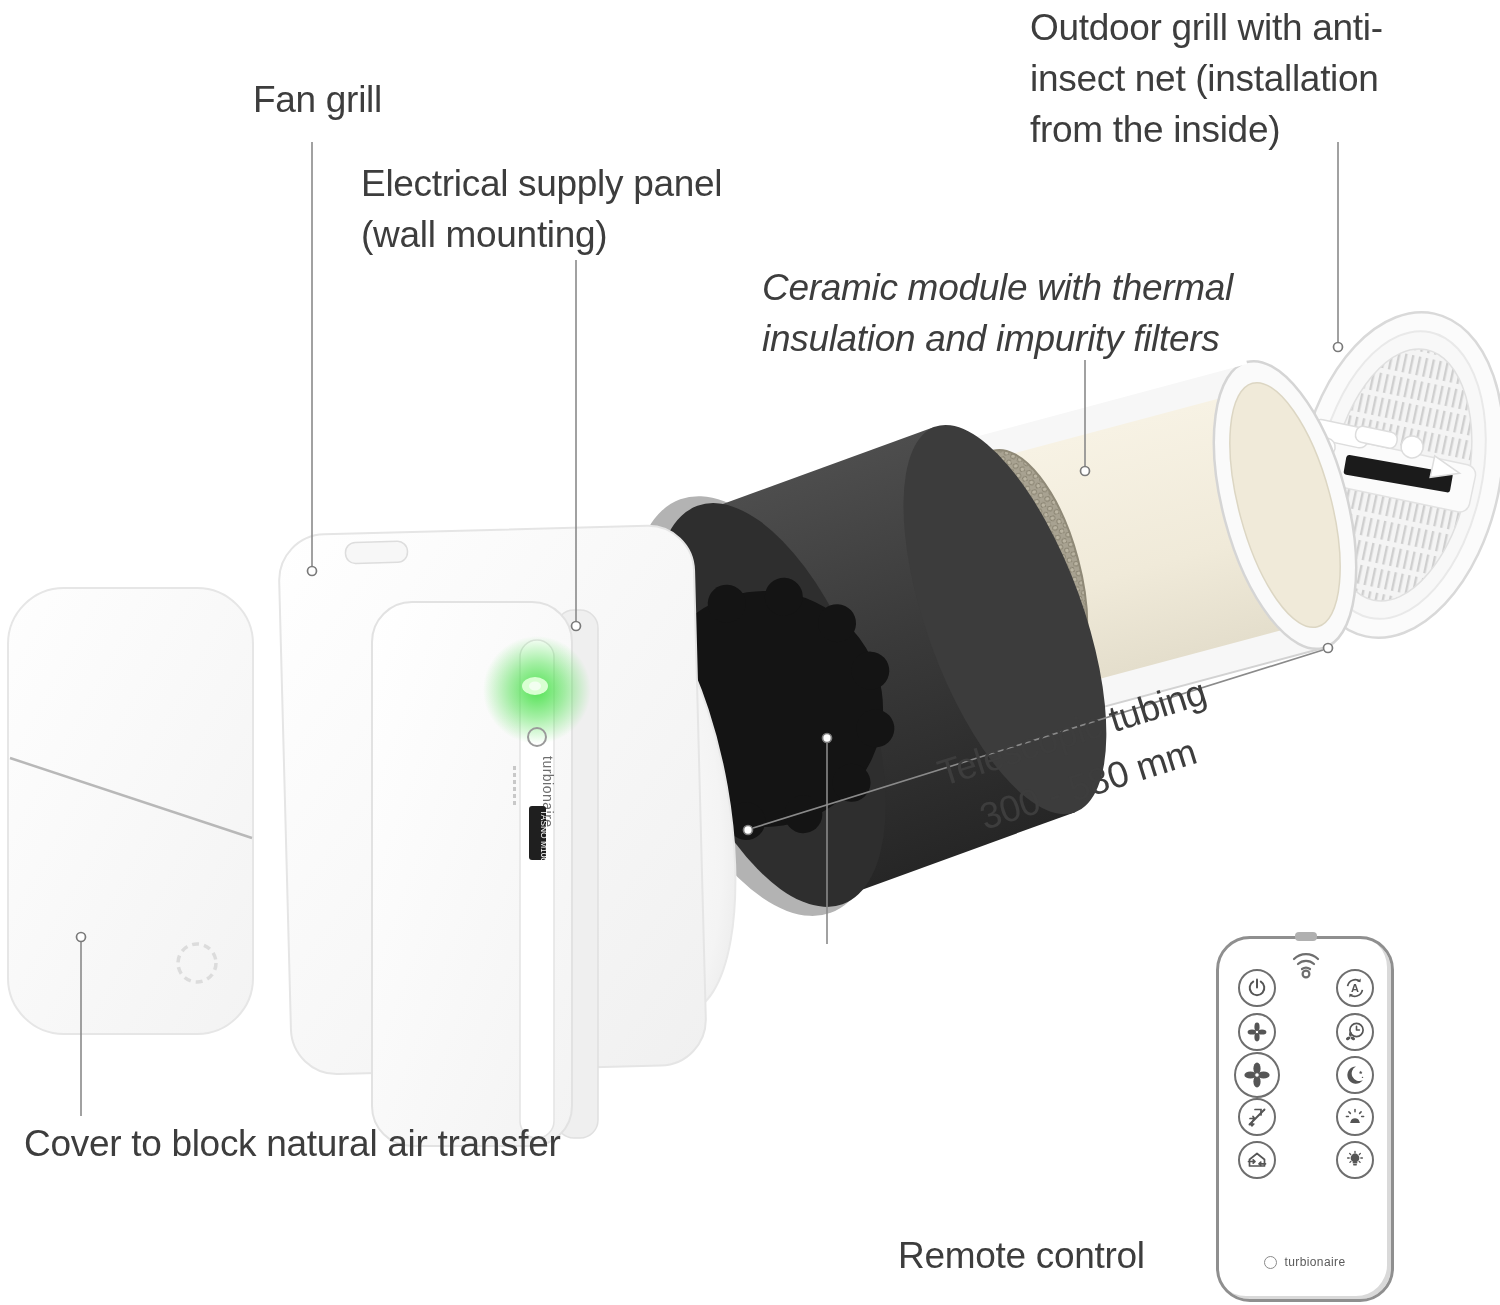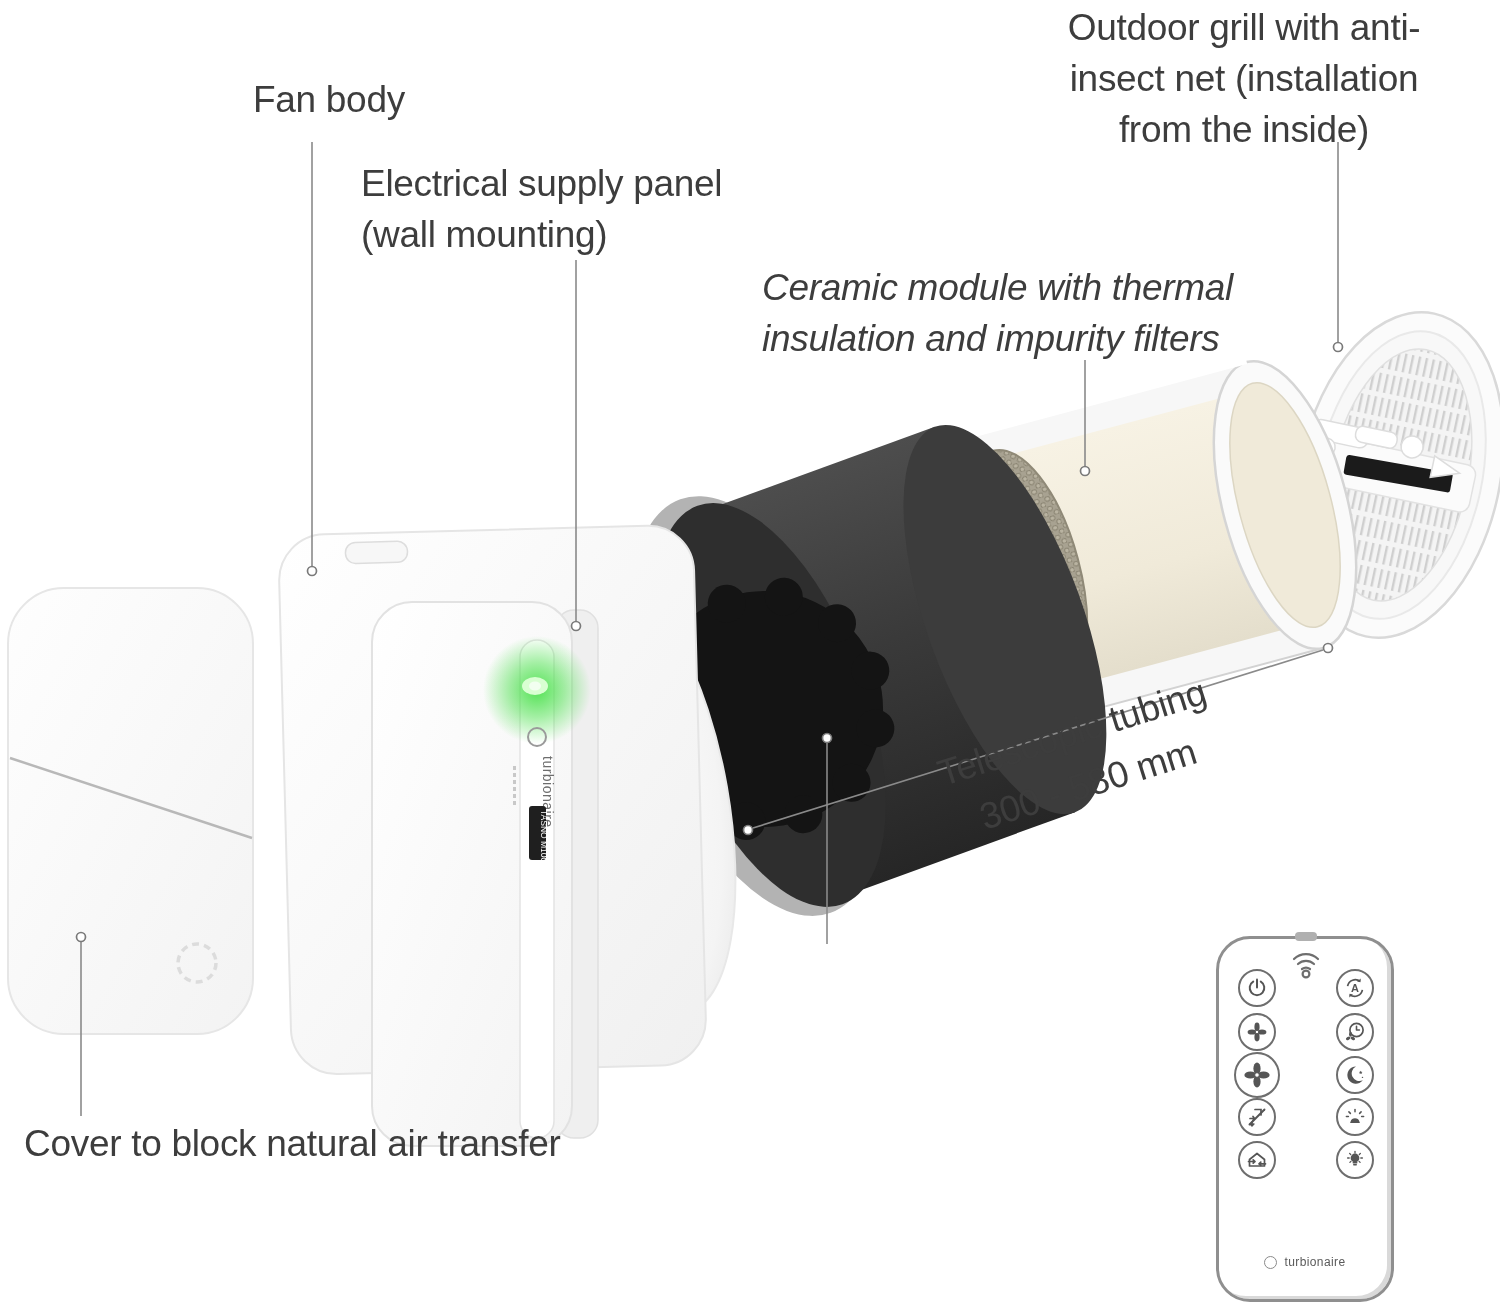--- a/index.html
+++ b/index.html
@@ -1,20 +1,20 @@
 <!DOCTYPE html>
 <html><head>
 <meta charset="utf-8">
 <style>
   html,body{margin:0;padding:0;background:#ffffff;}
   #stage{position:relative;width:1500px;height:1305px;background:#ffffff;overflow:hidden;
          font-family:"Liberation Sans","DejaVu Sans",sans-serif;color:#3d3d3d;}
   #scene{position:absolute;left:0;top:0;}
   .lbl{position:absolute;font-size:37px;font-weight:300;line-height:1.38;color:#3d3d3d;letter-spacing:-0.3px;}
-  .lbl.right{text-align:center;}
+  .lbl.right{text-align:left;}
   .lbl.center{text-align:center;}
   #telescopic-label{transform:rotate(-17.5deg);line-height:1.45;}
   
   #remote{position:absolute;left:1216px;top:936px;width:178px;height:366px;background:#ffffff;
           border:3px solid #8f8f8f;border-radius:34px;box-sizing:border-box;
           box-shadow:inset -4px -3px 0 0 #d9d9d9;}
   #remote .notch{position:absolute;left:76px;top:-7px;width:22px;height:9px;background:#b0b0b0;border-radius:4px;}
   .rbtn{position:absolute;width:38px;height:38px;border:2.2px solid #6e6e6e;border-radius:50%;
         box-sizing:border-box;display:flex;align-items:center;justify-content:center;background:#fff;}
   .rbtn.big{width:46px;height:46px;}
@@ -176,28 +176,29 @@
       <circle cx="1085" cy="471" r="4.5"></circle>
       <circle cx="827" cy="738" r="4.5"></circle>
       <circle cx="81" cy="937" r="4.5"></circle>
       <circle cx="748" cy="830" r="4.5"></circle>
       <circle cx="1328" cy="648" r="4.5"></circle>
     </g>
   </g>
 </svg>
 
 <div class="lbl right" id="outdoor-label" style="left:1030px;top:2px;width:428px;">Outdoor grill with anti-insect net (installation from the inside)</div>
-<div class="lbl" style="left:253px;top:74px;width:320px;">Fan body</div>
+<div class="lbl" style="left:253px;top:74px;width:320px;">Fan grill</div>
 <div class="lbl" style="left:344px;top:158px;width:430px;margin-left:17px;">Electrical supply panel (wall mounting)</div>
 <div class="lbl" style="left:762px;top:262px;width:560px;font-style:italic;">Ceramic module with thermal insulation and impurity filters</div>
 <div class="lbl center" id="telescopic-label" style="left:830px;top:705px;width:500px;">
   <div>Telescopic tubing</div>
   <div>300 - 580 mm</div>
 </div>
 <div class="lbl" style="left:24px;top:1118px;width:680px;">Cover to block natural air transfer</div>
+<div class="lbl" style="left:898px;top:1230px;width:320px;">Remote control</div>
 
 <div id="remote">
   <div class="notch"></div>
 
   <svg class="wifi" width="38" height="32" viewBox="0 0 38 32">
     <g fill="none" stroke="#6e6e6e" stroke-width="2.2" stroke-linecap="round">
       <path d="M7,12 A17,17 0 0 1 31,12"></path>
       <path d="M11,17 A12,12 0 0 1 27,17"></path>
       <path d="M15,22 A7,7 0 0 1 23,22"></path>
     </g>

